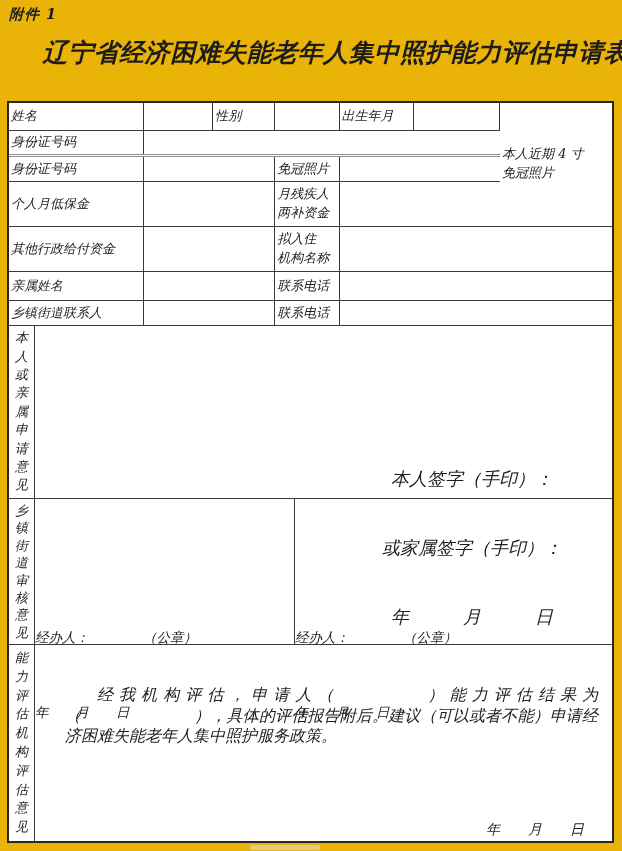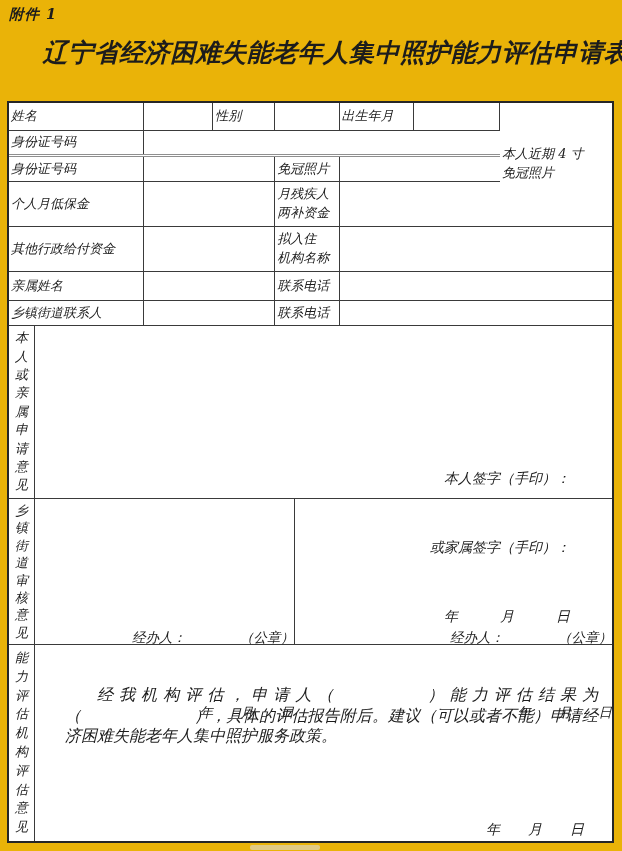--- a/index.html
+++ b/index.html
@@ -41,32 +41,32 @@
     font-size:13px;text-align:center;white-space:pre-line;
   }
   .s1{height:173px;}
   .s1 .vlabel{line-height:18.4px;}
   .s2{height:146px;}
   .s2 .vlabel{line-height:17.4px;}
   .s3{height:197px;}
   .s3 .vlabel{line-height:18.8px;}
   .s1-content{position:relative;flex:1;}
   .sig-block{
-    position:absolute;right:42px;top:95px;text-align:right;
-    font-size:14px;line-height:23px;white-space:pre;
+    position:absolute;right:50px;top:95px;text-align:center;
+    font-size:18px;line-height:23px;white-space:pre;
   }
   .s2-left{flex:0 0 260px;border-right:1px solid #3a3a3a;}
   .s2-mid{
     flex:0 0 73px;border-right:1px solid #3a3a3a;
     display:flex;align-items:center;justify-content:center;
     font-size:13px;line-height:22px;text-align:center;white-space:pre-line;
   }
   .s2-right{flex:1;}
   .stamp-cell{
-    box-sizing:border-box;padding-top:76px;text-align:right;
+    box-sizing:border-box;padding-top:76px;text-align:left;
     font-size:13.5px;line-height:25px;white-space:pre;
   }
   .s3-content{position:relative;flex:1;}
   .s3-para{
     position:absolute;left:30px;right:14px;top:40px;
     font-size:16px;line-height:20.5px;text-indent:2em;text-align:justify;
     white-space:normal;
   }
   .s3-sigrow{
     position:absolute;left:8px;right:10px;top:150px;

